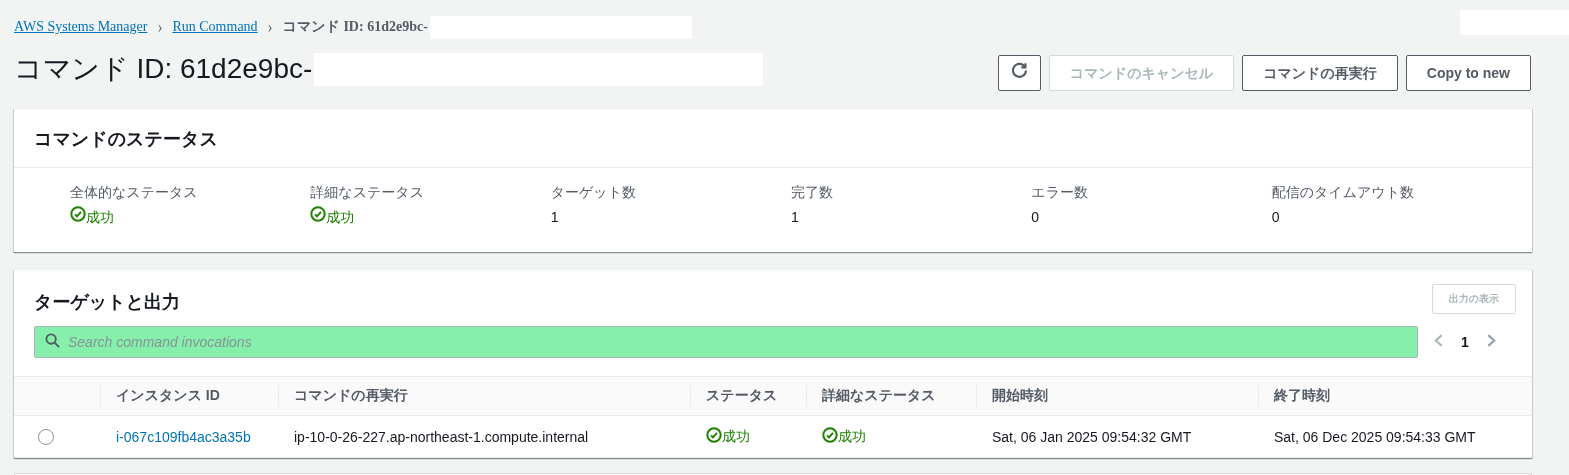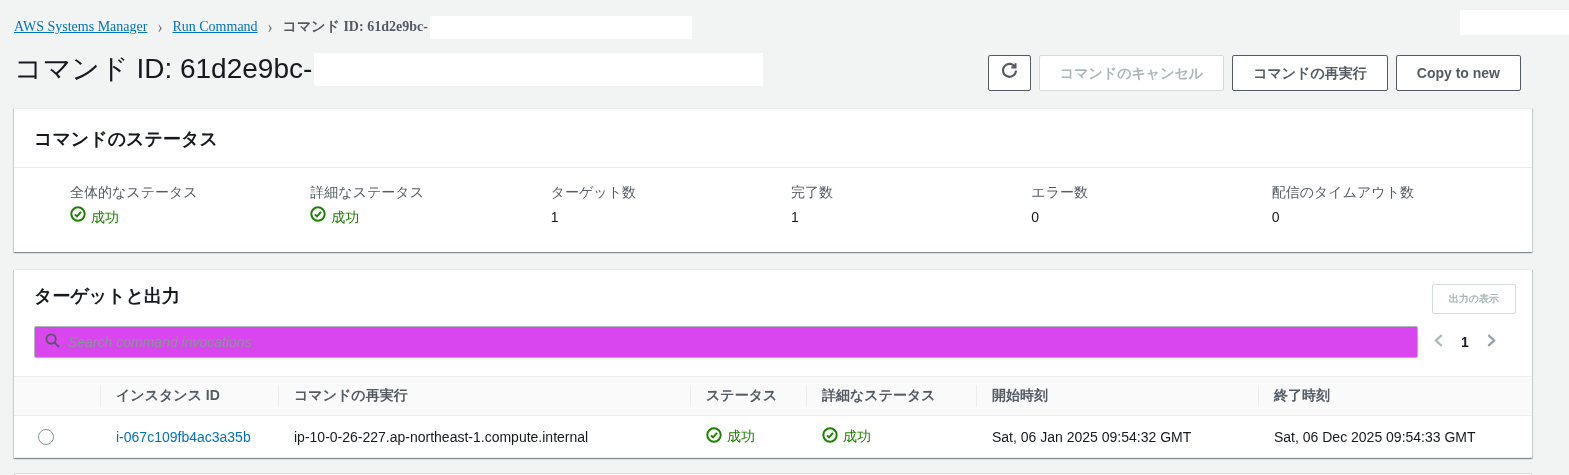--- a/index.html
+++ b/index.html
@@ -20,21 +20,21 @@
   .crumb-current { color:#545b64; font-weight:700; display:flex; align-items:center; }
   .redact { background:#ffffff; display:inline-block; }
   .redact-crumb { width:262px; height:23px; margin-left:2px; }
 
   
   .page-header { display:flex; justify-content:space-between; align-items:flex-start; margin-top:14px; }
   .page-title { font-size:28px; font-weight:400; color:#16191f; display:flex; align-items:center; line-height:34px; }
   .redact-title { width:449px; height:33px; margin-left:2px; }
   .redact-topright { position:absolute; top:10px; right:0; width:109px; height:25px; background:#fff; }
 
-  .actions { display:flex; gap:8px; margin-top:3px; margin-right:11px;border-radius:14px; }
+  .actions { display:flex; gap:8px; margin-top:3px; margin-right:1px;border-radius:14px; }
   .btn {
     background:#fff; border:1px solid #545b64; color:#545b64;
     font-weight:700; font-size:14px; font-family:inherit;
     padding:7px 20px; border-radius:2px; cursor:pointer; line-height:20px; height:36px;
     white-space:nowrap;
   }
   .btn-icon { padding:7px 12px; display:flex; align-items:center; }
   .btn[disabled] { border-color:#d5dbdb; color:#aab7b8; cursor:not-allowed; background:#fff; }
 
   
@@ -45,32 +45,32 @@
     margin-top:17px; width:1518px;
   }
   .card-header { padding:18px 20px 16px; }
   .card-title { font-size:18px; font-weight:700; color:#16191f; }
   .card-header.with-divider { border-bottom:1px solid #eaeded; }
 
   
   .status-fields { display:grid; grid-template-columns:repeat(6,1fr); padding:14px 20px 24px;margin-left:36px; }
   .field-label { color:#545b64; font-size:14px; line-height:20px; }
   .field-value { margin-top:4px; font-size:14px; line-height:22px; color:#16191f; }
-  .status-ok { display:flex; align-items:center; gap:5px; color:#1d8102; }
+  .status-ok { display:flex; align-items:center; color:#1d8102; }
   .status-ok svg { flex:0 0 auto; }
 
   
-  .card-header-row { display:flex; justify-content:space-between; align-items:flex-start; padding:14px 16px 10px 20px; }
+  .card-header-row { display:flex; justify-content:space-between; align-items:flex-end; padding:14px 16px 10px 20px; }
   .btn-sm { height:30px; padding:4px 16px; font-size:10px; }
 
   
   .toolbar { display:flex; align-items:center; padding:2px 16px 18px 20px; gap:12px; }
   .search-box {
     flex:1; display:flex; align-items:center; gap:8px;
-    border:1px solid #aab7b8; border-radius:2px; background:#d946ef;
+    border:1px solid #aab7b8; border-radius:2px; background:#86efac;
     height:32px; padding:0 10px; max-width:1384px;
   }
   .search-box input {
     border:none; outline:none; flex:1; font-size:14px; font-style:italic;
     font-family:inherit; color:#16191f; background:transparent;
   }
   .search-box input::placeholder { color:#879596; font-style:italic; }
   .pagination { display:flex; align-items:center; gap:14px; padding-right:14px; }
   .page-btn { background:none; border:none; cursor:pointer; display:flex; align-items:center; padding:2px; }
   .page-num { font-weight:700; color:#16191f; font-size:14px; }

